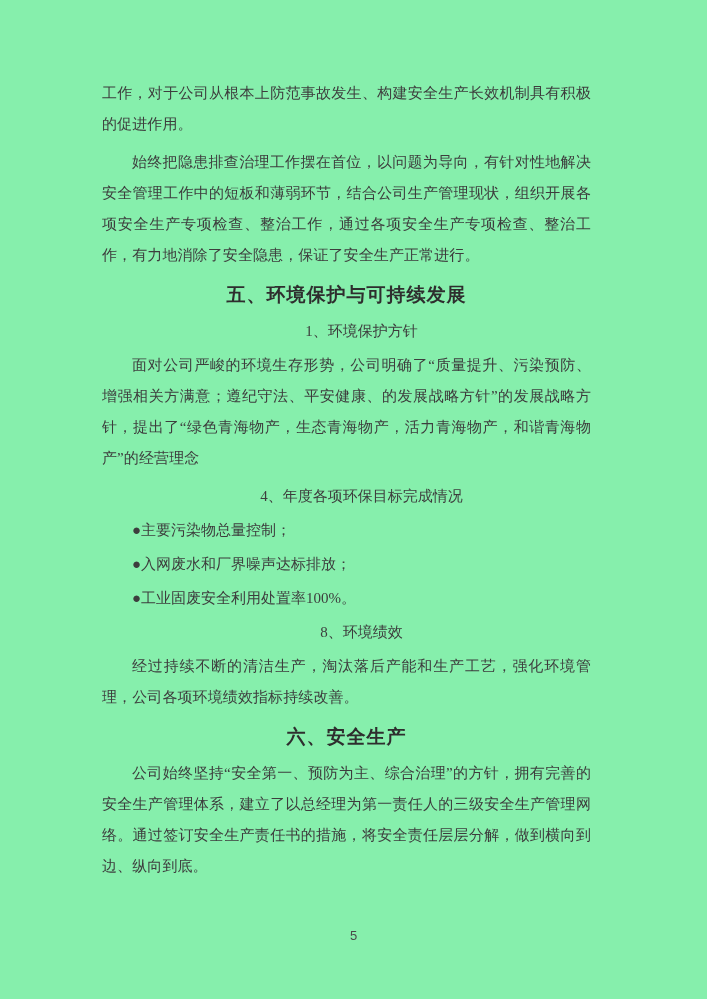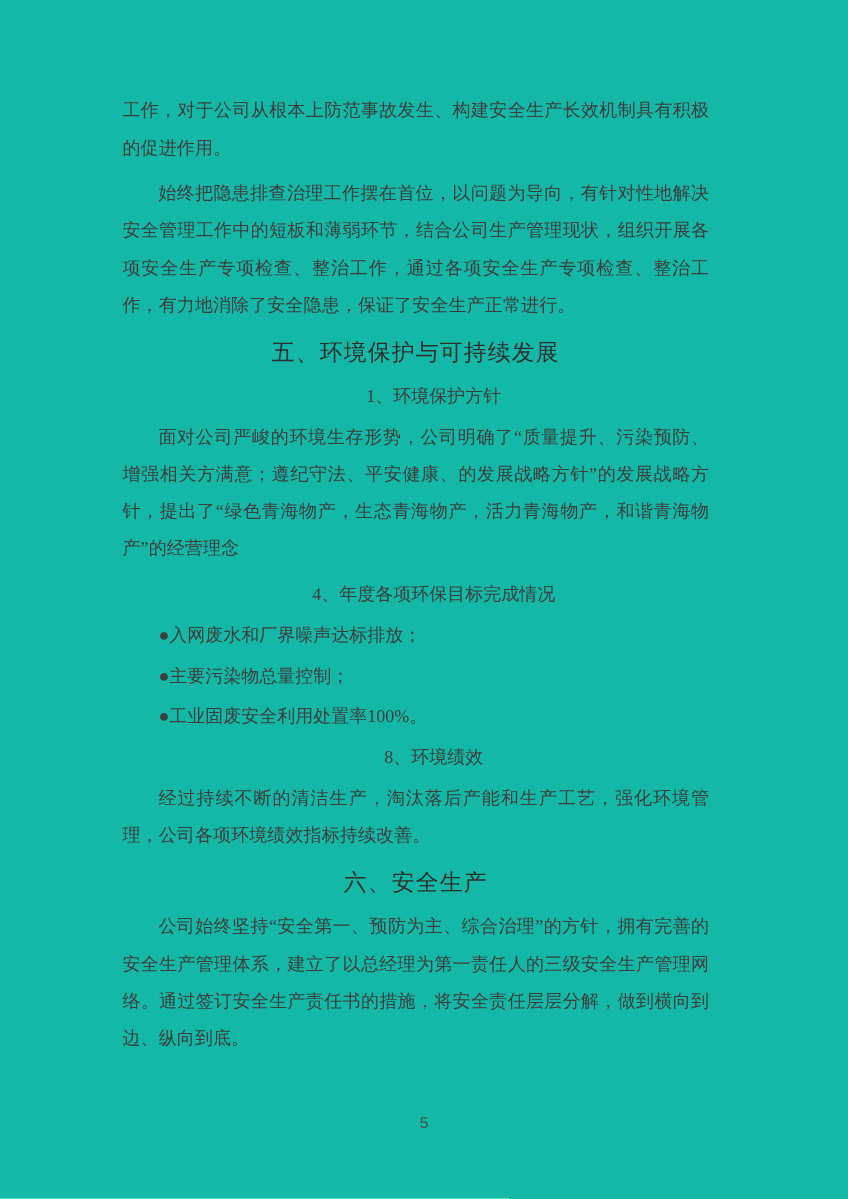--- a/index.html
+++ b/index.html
@@ -4,21 +4,21 @@
 <style>
   html, body {
     margin: 0;
     padding: 0;
     background: #ffffff;
   }
   .page {
     position: relative;
     width: 707px;
     height: 999px;
-    background: #14b8a6;
+    background: #86efac;
     overflow: hidden;
     font-family: "Liberation Serif", "DejaVu Serif", serif;
     color: #3d3d3d;
   }
   .content {
     position: absolute;
     left: 102px;
     top: 78px;
     width: 489px;
   }
@@ -29,21 +29,21 @@
     text-align: justify;
     letter-spacing: 0.1px;
   }
   p.body-para.indent {
     text-indent: 2em;
   }
   h2.section-heading {
     margin: 6px 0 5px 0;
     font-size: 19px;
     line-height: 33px;
-    font-weight: normal;
+    font-weight: bold;
     text-align: center;
     color: #2e2e2e;
     letter-spacing: 1px;
   }
   .sub-heading {
     margin: 0 0 3px 0;
     font-size: 15px;
     line-height: 31px;
     font-weight: normal;
     text-indent: 2em;
@@ -82,22 +82,22 @@
     <h2 class="section-heading">五、环境保护与可持续发展</h2>
 
     <div class="sub-heading">1、环境保护方针</div>
 
     <p class="body-para indent">面对公司严峻的环境生存形势，公司明确了“质量提升、污染预防、增强相关方满意；遵纪守法、平安健康、的发展战略方针”的发展战略方针，提出了“绿色青海物产，生态青海物产，活力青海物产，和谐青海物产”的经营理念</p>
 
     <div class="sub-heading">4、年度各项环保目标完成情况</div>
 
 
     <div class="bullet-list">
+      <div class="bullet-item">●主要污染物总量控制；</div>
       <div class="bullet-item">●入网废水和厂界噪声达标排放；</div>
-      <div class="bullet-item">●主要污染物总量控制；</div>
       <div class="bullet-item">●工业固废安全利用处置率100%。</div>
     </div>
 
     <div class="sub-heading">8、环境绩效</div>
 
     <p class="body-para indent">经过持续不断的清洁生产，淘汰落后产能和生产工艺，强化环境管理，公司各项环境绩效指标持续改善。</p>
 
     <h2 class="section-heading">六、安全生产</h2>
 
     <p class="body-para indent">公司始终坚持“安全第一、预防为主、综合治理”的方针，拥有完善的安全生产管理体系，建立了以总经理为第一责任人的三级安全生产管理网络。通过签订安全生产责任书的措施，将安全责任层层分解，做到横向到边、纵向到底。</p>

